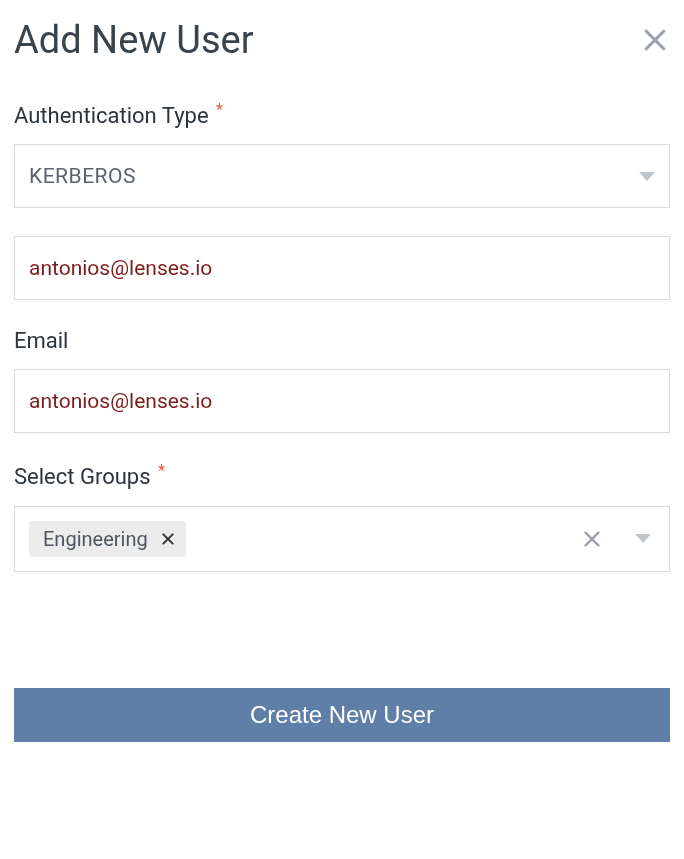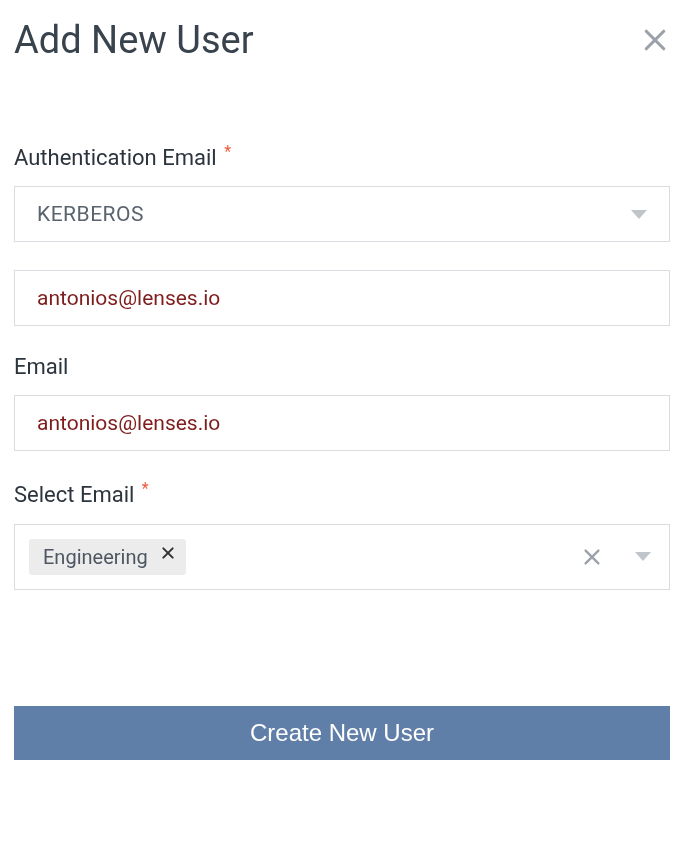--- a/index.html
+++ b/index.html
@@ -8,21 +8,21 @@
       width: 684px;
       height: 859px;
       background: #fff;
       padding: 18px 14px;
       color: #39434e;
     }
     .header {
       display: flex;
       justify-content: space-between;
       align-items: center;
-      margin-bottom: 80px;
+      margin-bottom: 38px;
     }
     .title {
       font-size: 38px;
       font-weight: 400;
       color: #39434e;
     }
     .close {
       cursor: pointer;
       color: #9aa1a9;
       display: flex;
@@ -36,24 +36,24 @@
       font-weight: 400;
       color: #2c343d;
       margin-bottom: 16px;
       display: block;
     }
     .req { color: #f05a3a; font-size: 16px; vertical-align: super; margin-left: 2px; }
     .control {
       width: 100%;
       border: 1px solid #d9dde1;
       background: #fff;
-      height: 56px;
+      height: 64px;
       display: flex;
       align-items: center;
-      padding: 0 22px;
+      padding: 0 14px;
       font-size: 21px;
       color: #7c8591;
       position: relative;
     }
     .select .value { flex: 1; color: #5a636e; letter-spacing: 0.5px; }
     .caret {
       width: 0; height: 0;
       border-left: 8px solid transparent;
       border-right: 8px solid transparent;
       border-top: 9px solid #bfc5cb;
@@ -64,21 +64,21 @@
       border: none;
       outline: none;
       font-size: 21px;
       color: #7f1d1d;
       background: transparent;
       font-family: inherit;
     }
     .multiselect { padding: 8px 14px; height: 66px; }
     .chip {
       display: inline-flex;
-      align-items: flex-start;
+      align-items: center;
       background: #ececec;
       border-radius: 3px;
       padding: 6px 10px 6px 14px;
       font-size: 20px;
       color: #4e5761;
       gap: 12px;
     }
     .chip-x { cursor: pointer; color: #333; display:flex; align-items:center; }
     .chip-x svg { width: 16px; height: 16px; stroke-width: 3; }
     .ms-right {
@@ -114,21 +114,21 @@
   <div class="close">
     <svg viewBox="0 0 24 24" fill="none" stroke="currentColor" stroke-width="2.5" stroke-linecap="round">
       <line x1="5" y1="5" x2="19" y2="19"></line>
         <line x1="19" y1="5" x2="5" y2="19"></line>
     </svg>
   </div>
 </div>
 
 <div class="field">
   <label class="label">
-    <span>Authentication Email</span>
+    <span>Authentication Type</span>
     <span class="req">*</span>
   </label>
   <div class="control select">
     <span class="value">KERBEROS</span>
     <span class="caret"></span>
   </div>
 </div>
 
 <div class="field">
   <div class="control">
@@ -138,21 +138,21 @@
 
 <div class="field">
   <label class="label">Email</label>
   <div class="control">
     <input class="input" type="text" value="antonios@lenses.io" style="">
   </div>
 </div>
 
 <div class="field">
   <label class="label">
-    <span>Select Email</span>
+    <span>Select Groups</span>
     <span class="req">*</span>
   </label>
   <div class="control multiselect">
     <span class="chip">
       <span>Engineering</span>
       <span class="chip-x">
         <svg viewBox="0 0 24 24" fill="none" stroke="currentColor" stroke-linecap="round">
           <line x1="5" y1="5" x2="19" y2="19"></line>
             <line x1="19" y1="5" x2="5" y2="19"></line>
         </svg>

